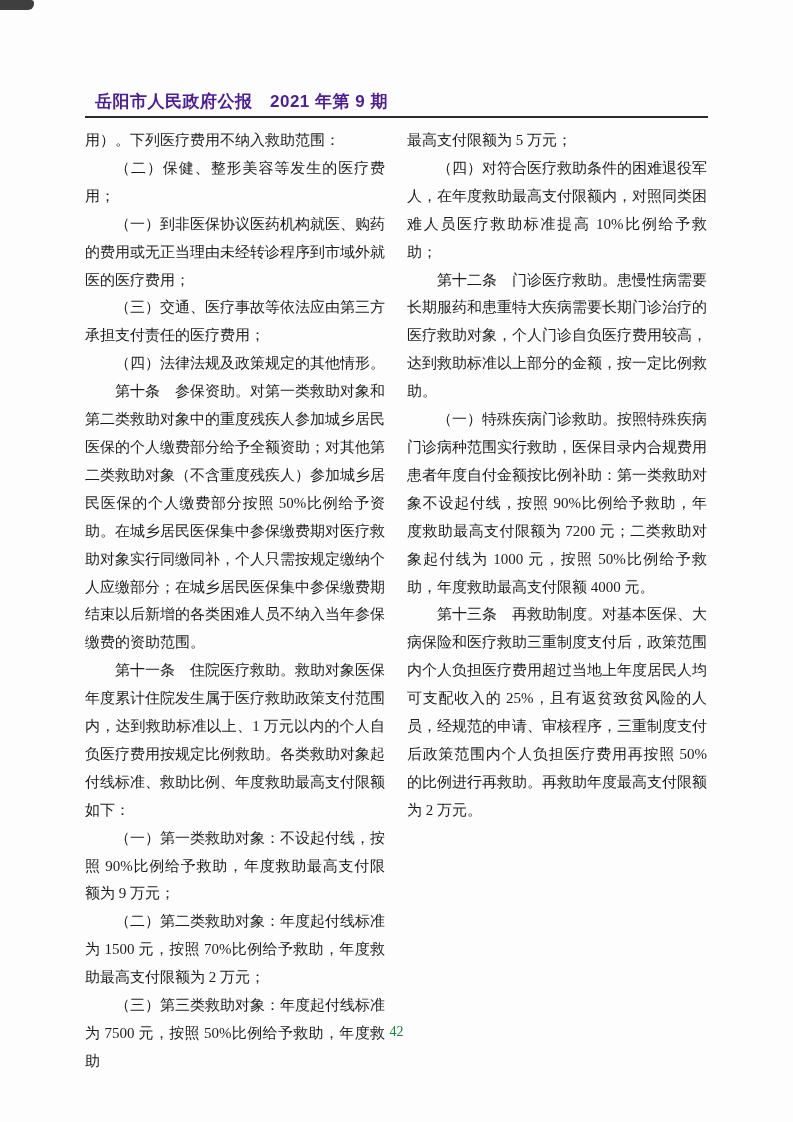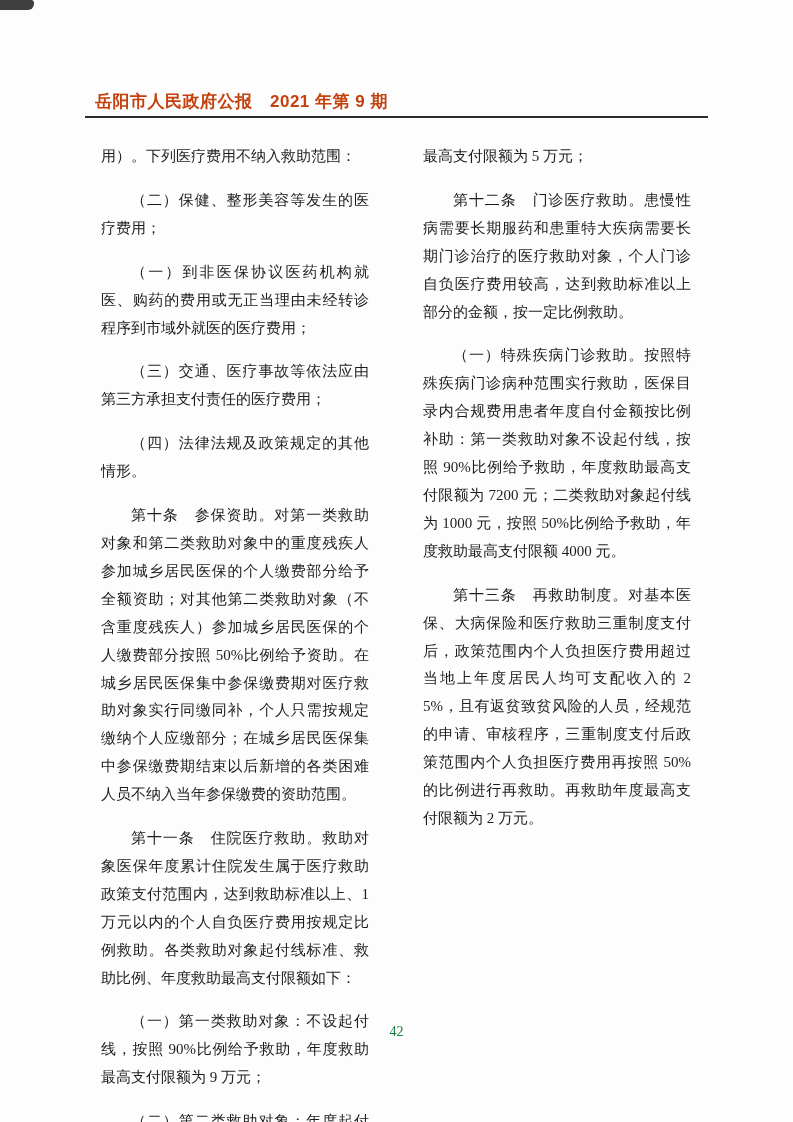--- a/index.html
+++ b/index.html
@@ -27,21 +27,21 @@
     border-radius: 0 3px 6px 0;
   }
   .header-title {
     position: absolute;
     left: 95px;
     top: 90px;
     font-family: "Liberation Sans", "DejaVu Sans", sans-serif;
     font-weight: 700;
     font-size: 17px;
     letter-spacing: 0.5px;
-    color: #c2410c;
+    color: #4c1d95;
     white-space: nowrap;
   }
   .header-rule {
     position: absolute;
     left: 85px;
     top: 116px;
     width: 623px;
     height: 2px;
     background: #2b2b2b;
   }
@@ -50,21 +50,21 @@
     left: 85px;
     top: 127px;
     width: 622px;
     display: flex;
     gap: 22px;
   }
   .column {
     width: 300px;
   }
   .para {
-    margin: 16px;
+    margin: 0;
     font-size: 15px;
     line-height: 27.9px;
     text-align: justify;
     word-break: break-all;
   }
   .para.indent {
     text-indent: 2em;
   }
   .footer {
     position: absolute;
@@ -95,20 +95,21 @@
         <p class="para indent">（三）交通、医疗事故等依法应由第三方承担支付责任的医疗费用；</p>
         <p class="para indent">（四）法律法规及政策规定的其他情形。</p>
         <p class="para indent">第十条　参保资助。对第一类救助对象和第二类救助对象中的重度残疾人参加城乡居民医保的个人缴费部分给予全额资助；对其他第二类救助对象（不含重度残疾人）参加城乡居民医保的个人缴费部分按照 50%比例给予资助。在城乡居民医保集中参保缴费期对医疗救助对象实行同缴同补，个人只需按规定缴纳个人应缴部分；在城乡居民医保集中参保缴费期结束以后新增的各类困难人员不纳入当年参保缴费的资助范围。</p>
         <p class="para indent">第十一条　住院医疗救助。救助对象医保年度累计住院发生属于医疗救助政策支付范围内，达到救助标准以上、1 万元以内的个人自负医疗费用按规定比例救助。各类救助对象起付线标准、救助比例、年度救助最高支付限额如下：</p>
         <p class="para indent">（一）第一类救助对象：不设起付线，按照 90%比例给予救助，年度救助最高支付限额为 9 万元；</p>
         <p class="para indent">（二）第二类救助对象：年度起付线标准为 1500 元，按照 70%比例给予救助，年度救助最高支付限额为 2 万元；</p>
         <p class="para indent">（三）第三类救助对象：年度起付线标准为 7500 元，按照 50%比例给予救助，年度救助</p>
       </div>
     <div class="column">
         <p class="para">最高支付限额为 5 万元；</p>
+        <p class="para indent">（四）对符合医疗救助条件的困难退役军人，在年度救助最高支付限额内，对照同类困难人员医疗救助标准提高 10%比例给予救助；</p>
         <p class="para indent">第十二条　门诊医疗救助。患慢性病需要长期服药和患重特大疾病需要长期门诊治疗的医疗救助对象，个人门诊自负医疗费用较高，达到救助标准以上部分的金额，按一定比例救助。</p>
         <p class="para indent">（一）特殊疾病门诊救助。按照特殊疾病门诊病种范围实行救助，医保目录内合规费用患者年度自付金额按比例补助：第一类救助对象不设起付线，按照 90%比例给予救助，年度救助最高支付限额为 7200 元；二类救助对象起付线为 1000 元，按照 50%比例给予救助，年度救助最高支付限额 4000 元。</p>
         <p class="para indent">第十三条　再救助制度。对基本医保、大病保险和医疗救助三重制度支付后，政策范围内个人负担医疗费用超过当地上年度居民人均可支配收入的 25%，且有返贫致贫风险的人员，经规范的申请、审核程序，三重制度支付后政策范围内个人负担医疗费用再按照 50%的比例进行再救助。再救助年度最高支付限额为 2 万元。</p>
       </div>
   </div>
 
   <div class="footer">
     <span>42</span>
   </div>
 

